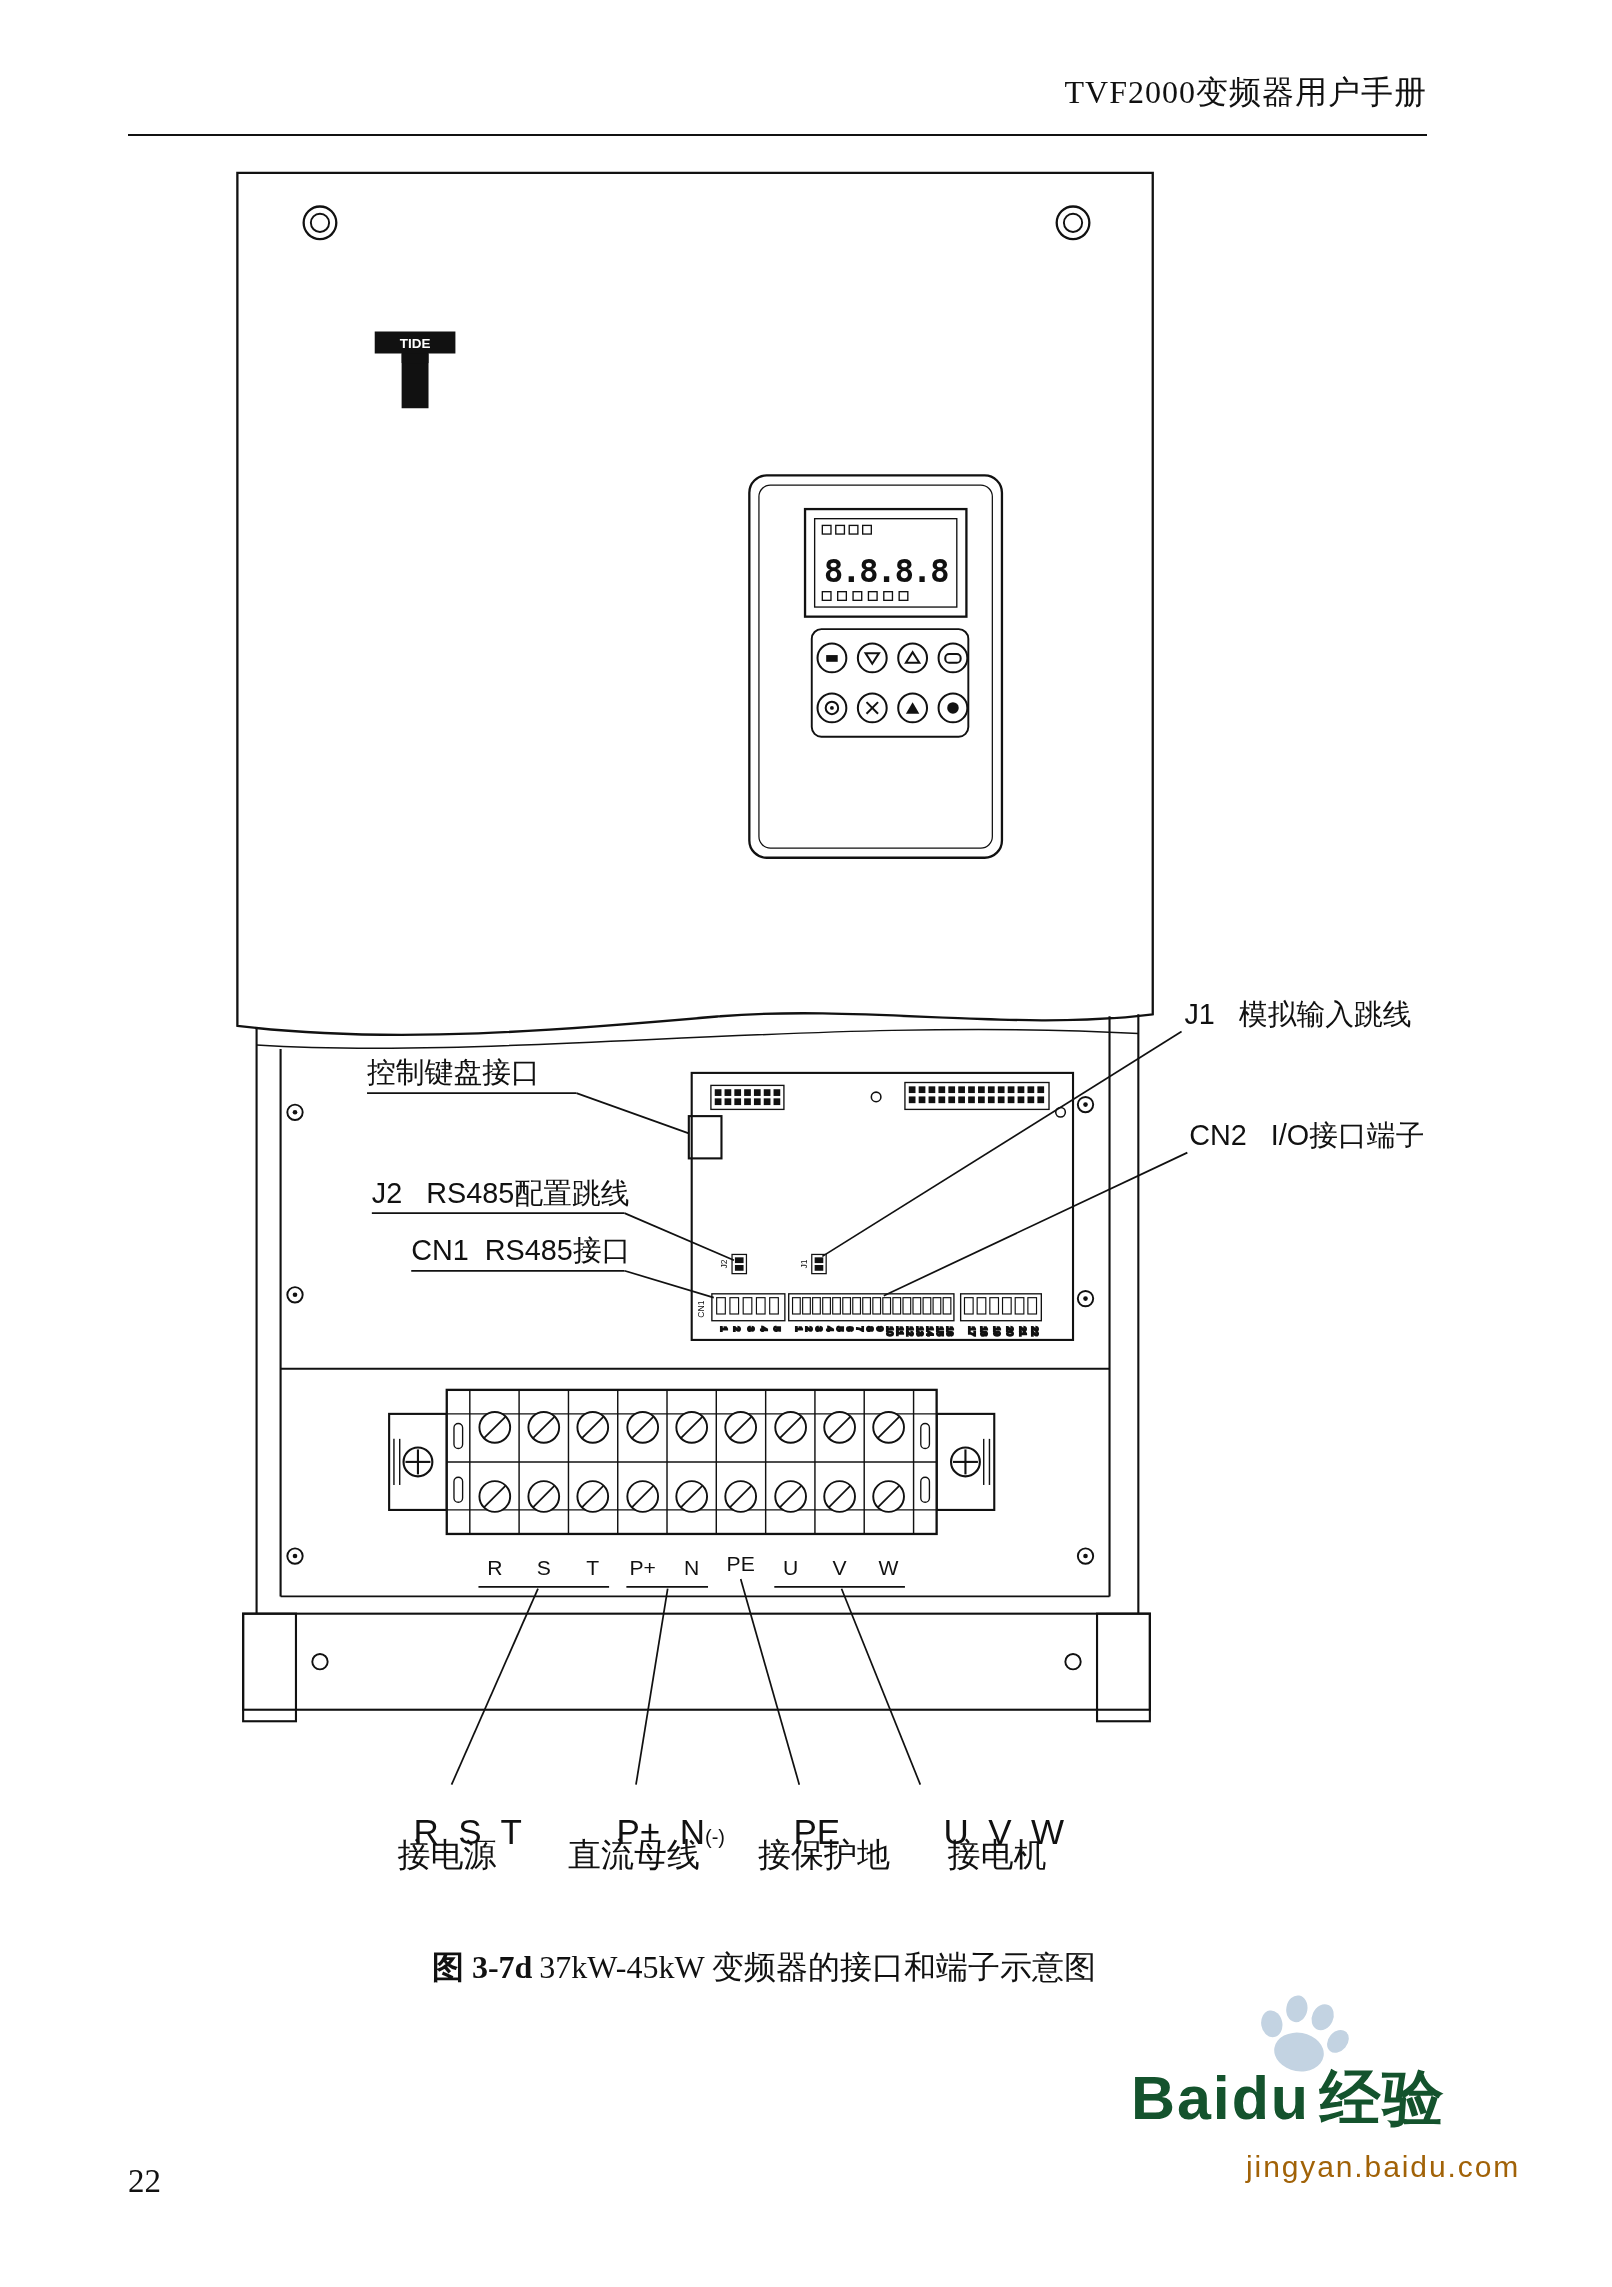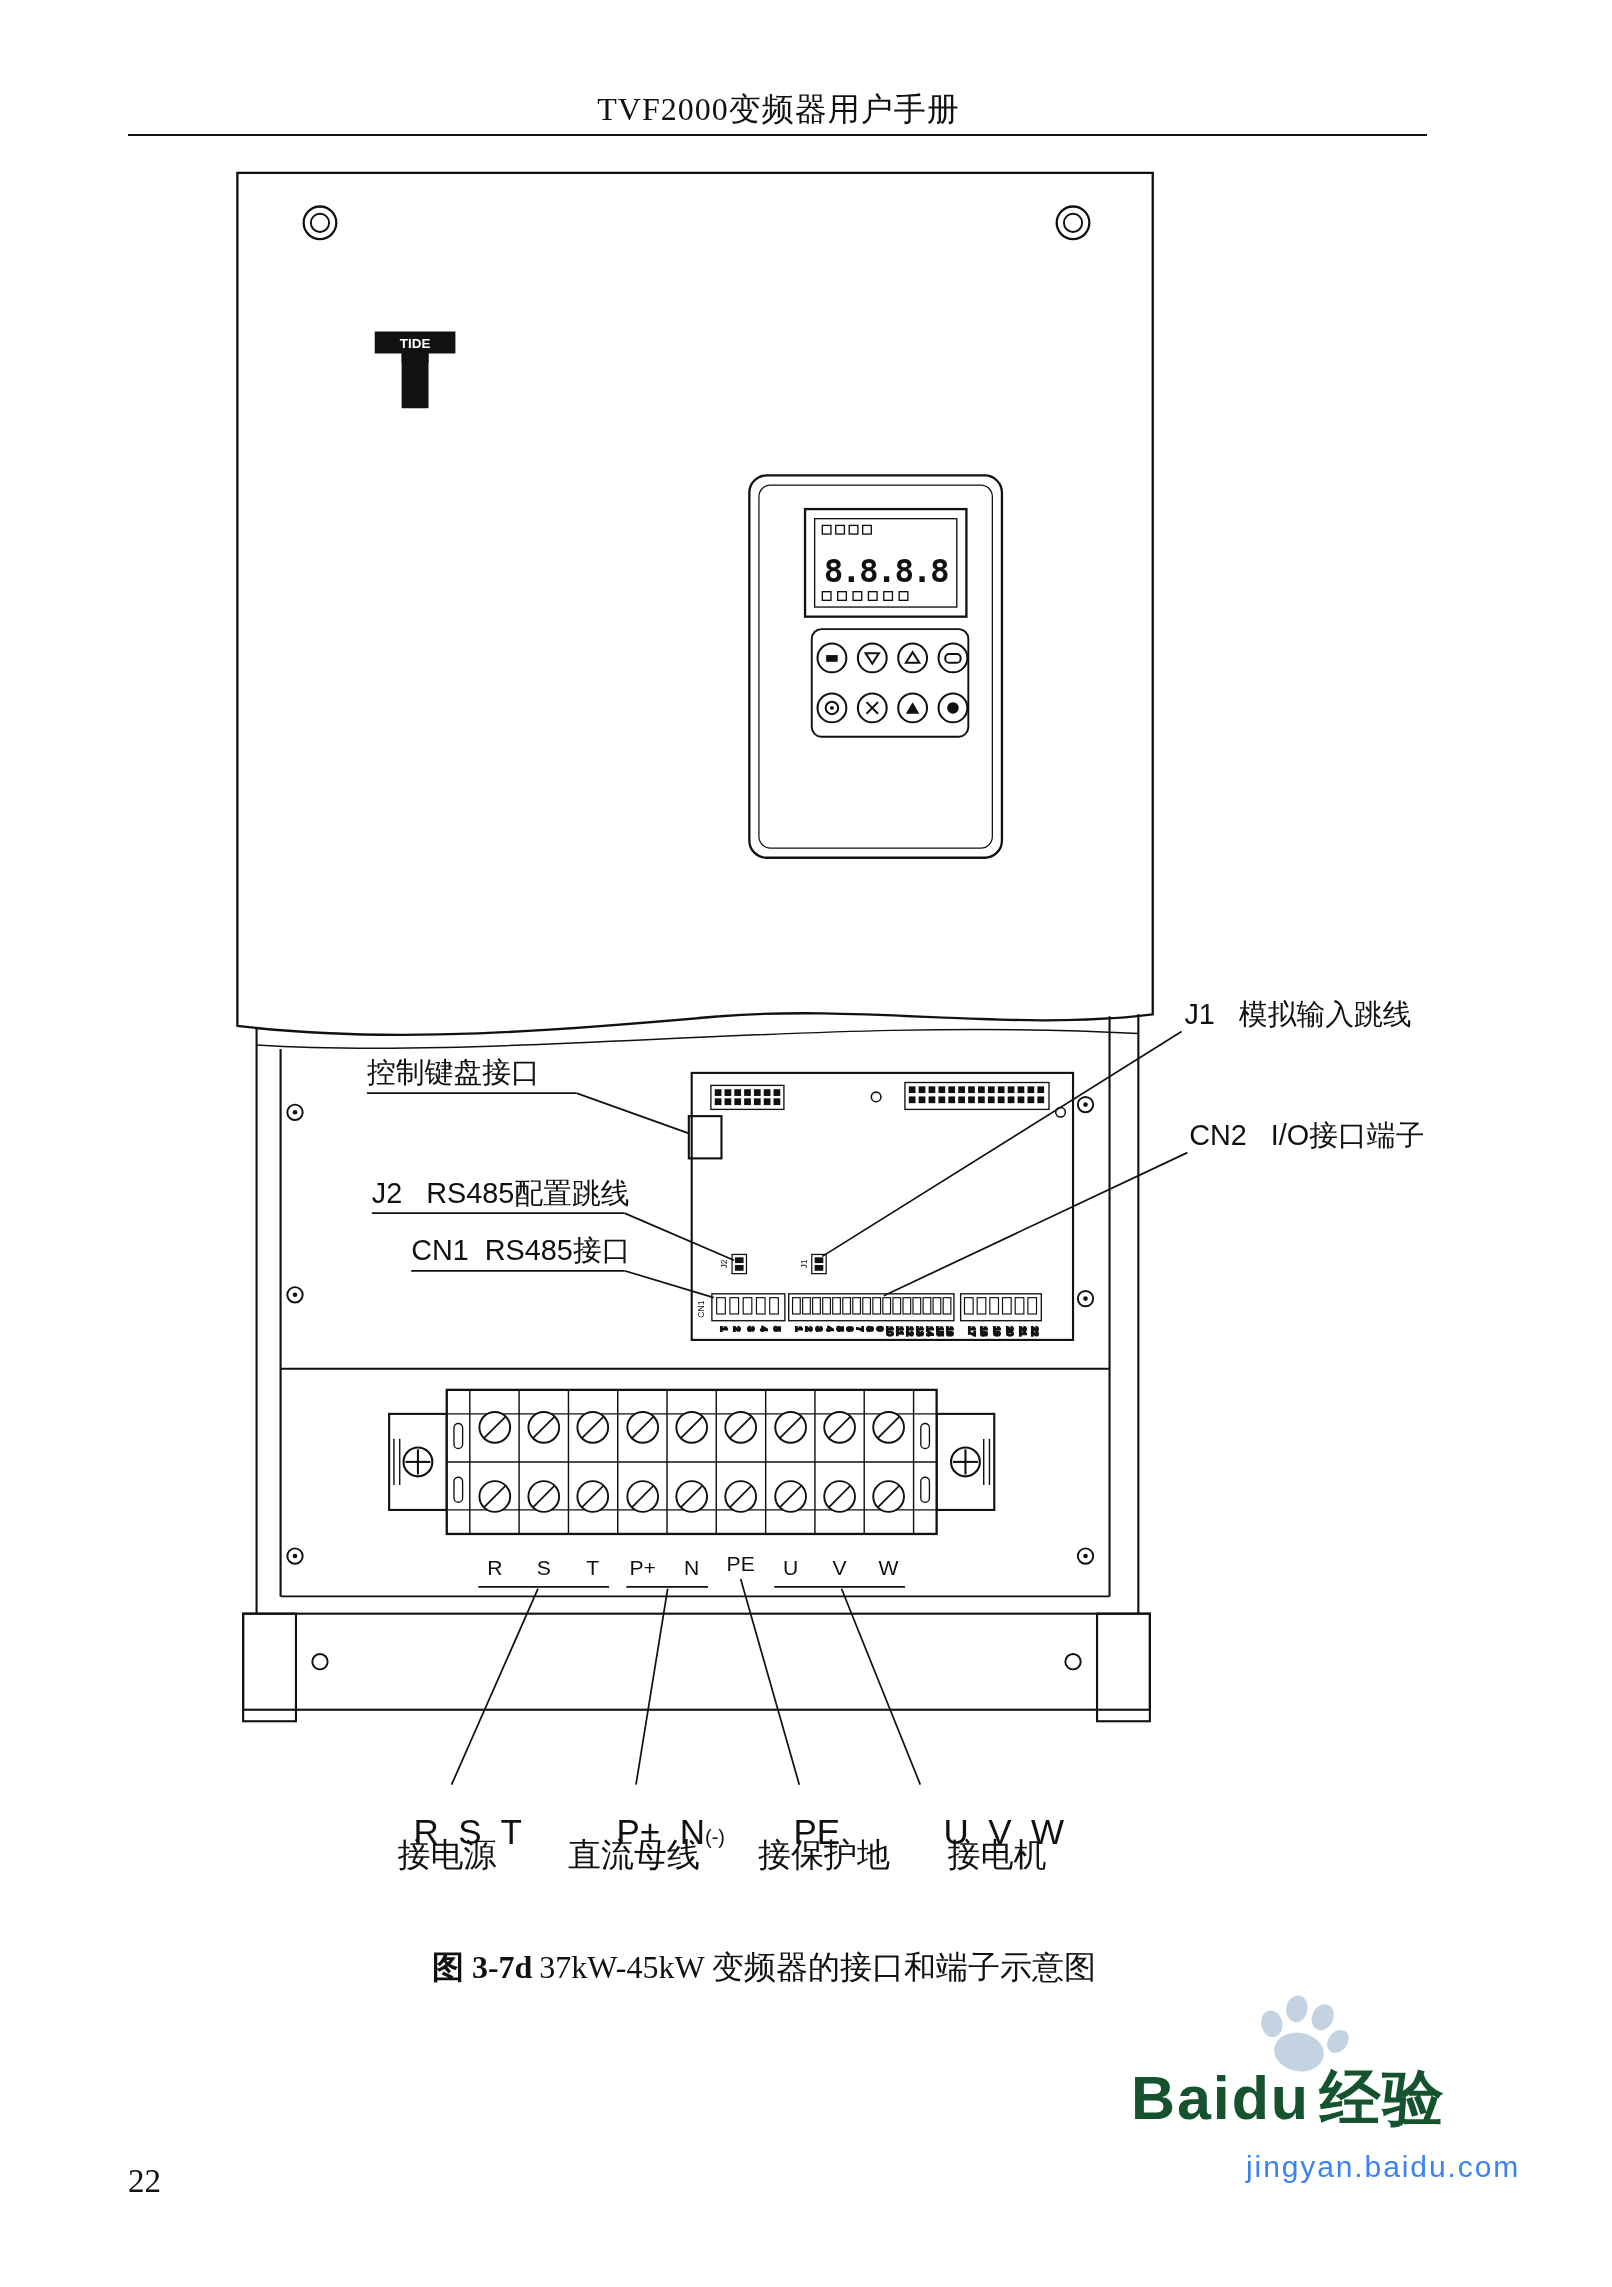--- a/index.html
+++ b/index.html
@@ -1,20 +1,20 @@
 <!DOCTYPE html>
 <html><head>
 <meta charset="utf-8">
 <style>
   *{margin:0;padding:0;box-sizing:border-box}
   html,body{width:1612px;height:2287px;background:#ffffff;position:relative;overflow:hidden;
     font-family:"Liberation Serif","DejaVu Serif",serif;color:#111}
   .abs{position:absolute}
 
-  .header-title{left:130px;top:88px;width:1297px;text-align:center;font-size:32px;letter-spacing:1px}
+  .header-title{left:130px;top:71px;width:1297px;text-align:right;font-size:32px;letter-spacing:1px}
   .header-rule{left:128px;top:134px;width:1299px;height:1.9px;background:#111}
 
   #diagram-svg{position:absolute;left:0;top:0;z-index:1}
   svg text{font-family:"Liberation Sans","DejaVu Sans",sans-serif;white-space:pre}
   .callout{font-size:30px;fill:#111}
   .tlabel{font-size:22px;fill:#111}
 
   .annot-letters{top:1772px;transform:translateX(-50%);font-size:35px;white-space:pre;z-index:2;
     font-family:"Liberation Sans","DejaVu Sans",sans-serif}
   .annot-letters .sub{font-size:20px}
@@ -22,21 +22,21 @@
     font-family:Liberation Mono, monospace}
 
   .caption{left:130px;top:1946px;width:1268px;text-align:center;font-size:32px;z-index:2}
   .cap-label{font-weight:bold;margin-right:7px}
 
   .page-number{left:128px;top:2163px;font-size:33px;z-index:2}
 
   .wm-brand{left:1131px;top:2058px;font-size:61px;font-weight:bold;color:#14532d;letter-spacing:1.9px;
     font-family:"Liberation Sans","DejaVu Sans",sans-serif;z-index:2}
   .wm-brand .wm-cjk{margin-left:9.6px}
-  .wm-url{left:1246px;top:2150px;font-size:30px;color:#3b82f6;letter-spacing:1.9px;
+  .wm-url{left:1246px;top:2150px;font-size:30px;color:#a16207;letter-spacing:1.9px;
     font-family:"Liberation Sans","DejaVu Sans",sans-serif;z-index:2}
   .wm-paw{left:1249px;top:1987px;transform:rotate(10deg);z-index:2}
 </style>
 </head>
 <body>
 
 <div class="abs header-title">TVF2000变频器用户手册</div>
 <div class="abs header-rule"></div>
 
 <svg id="diagram-svg" width="1612" height="2287" viewBox="0 0 1678 2381">

